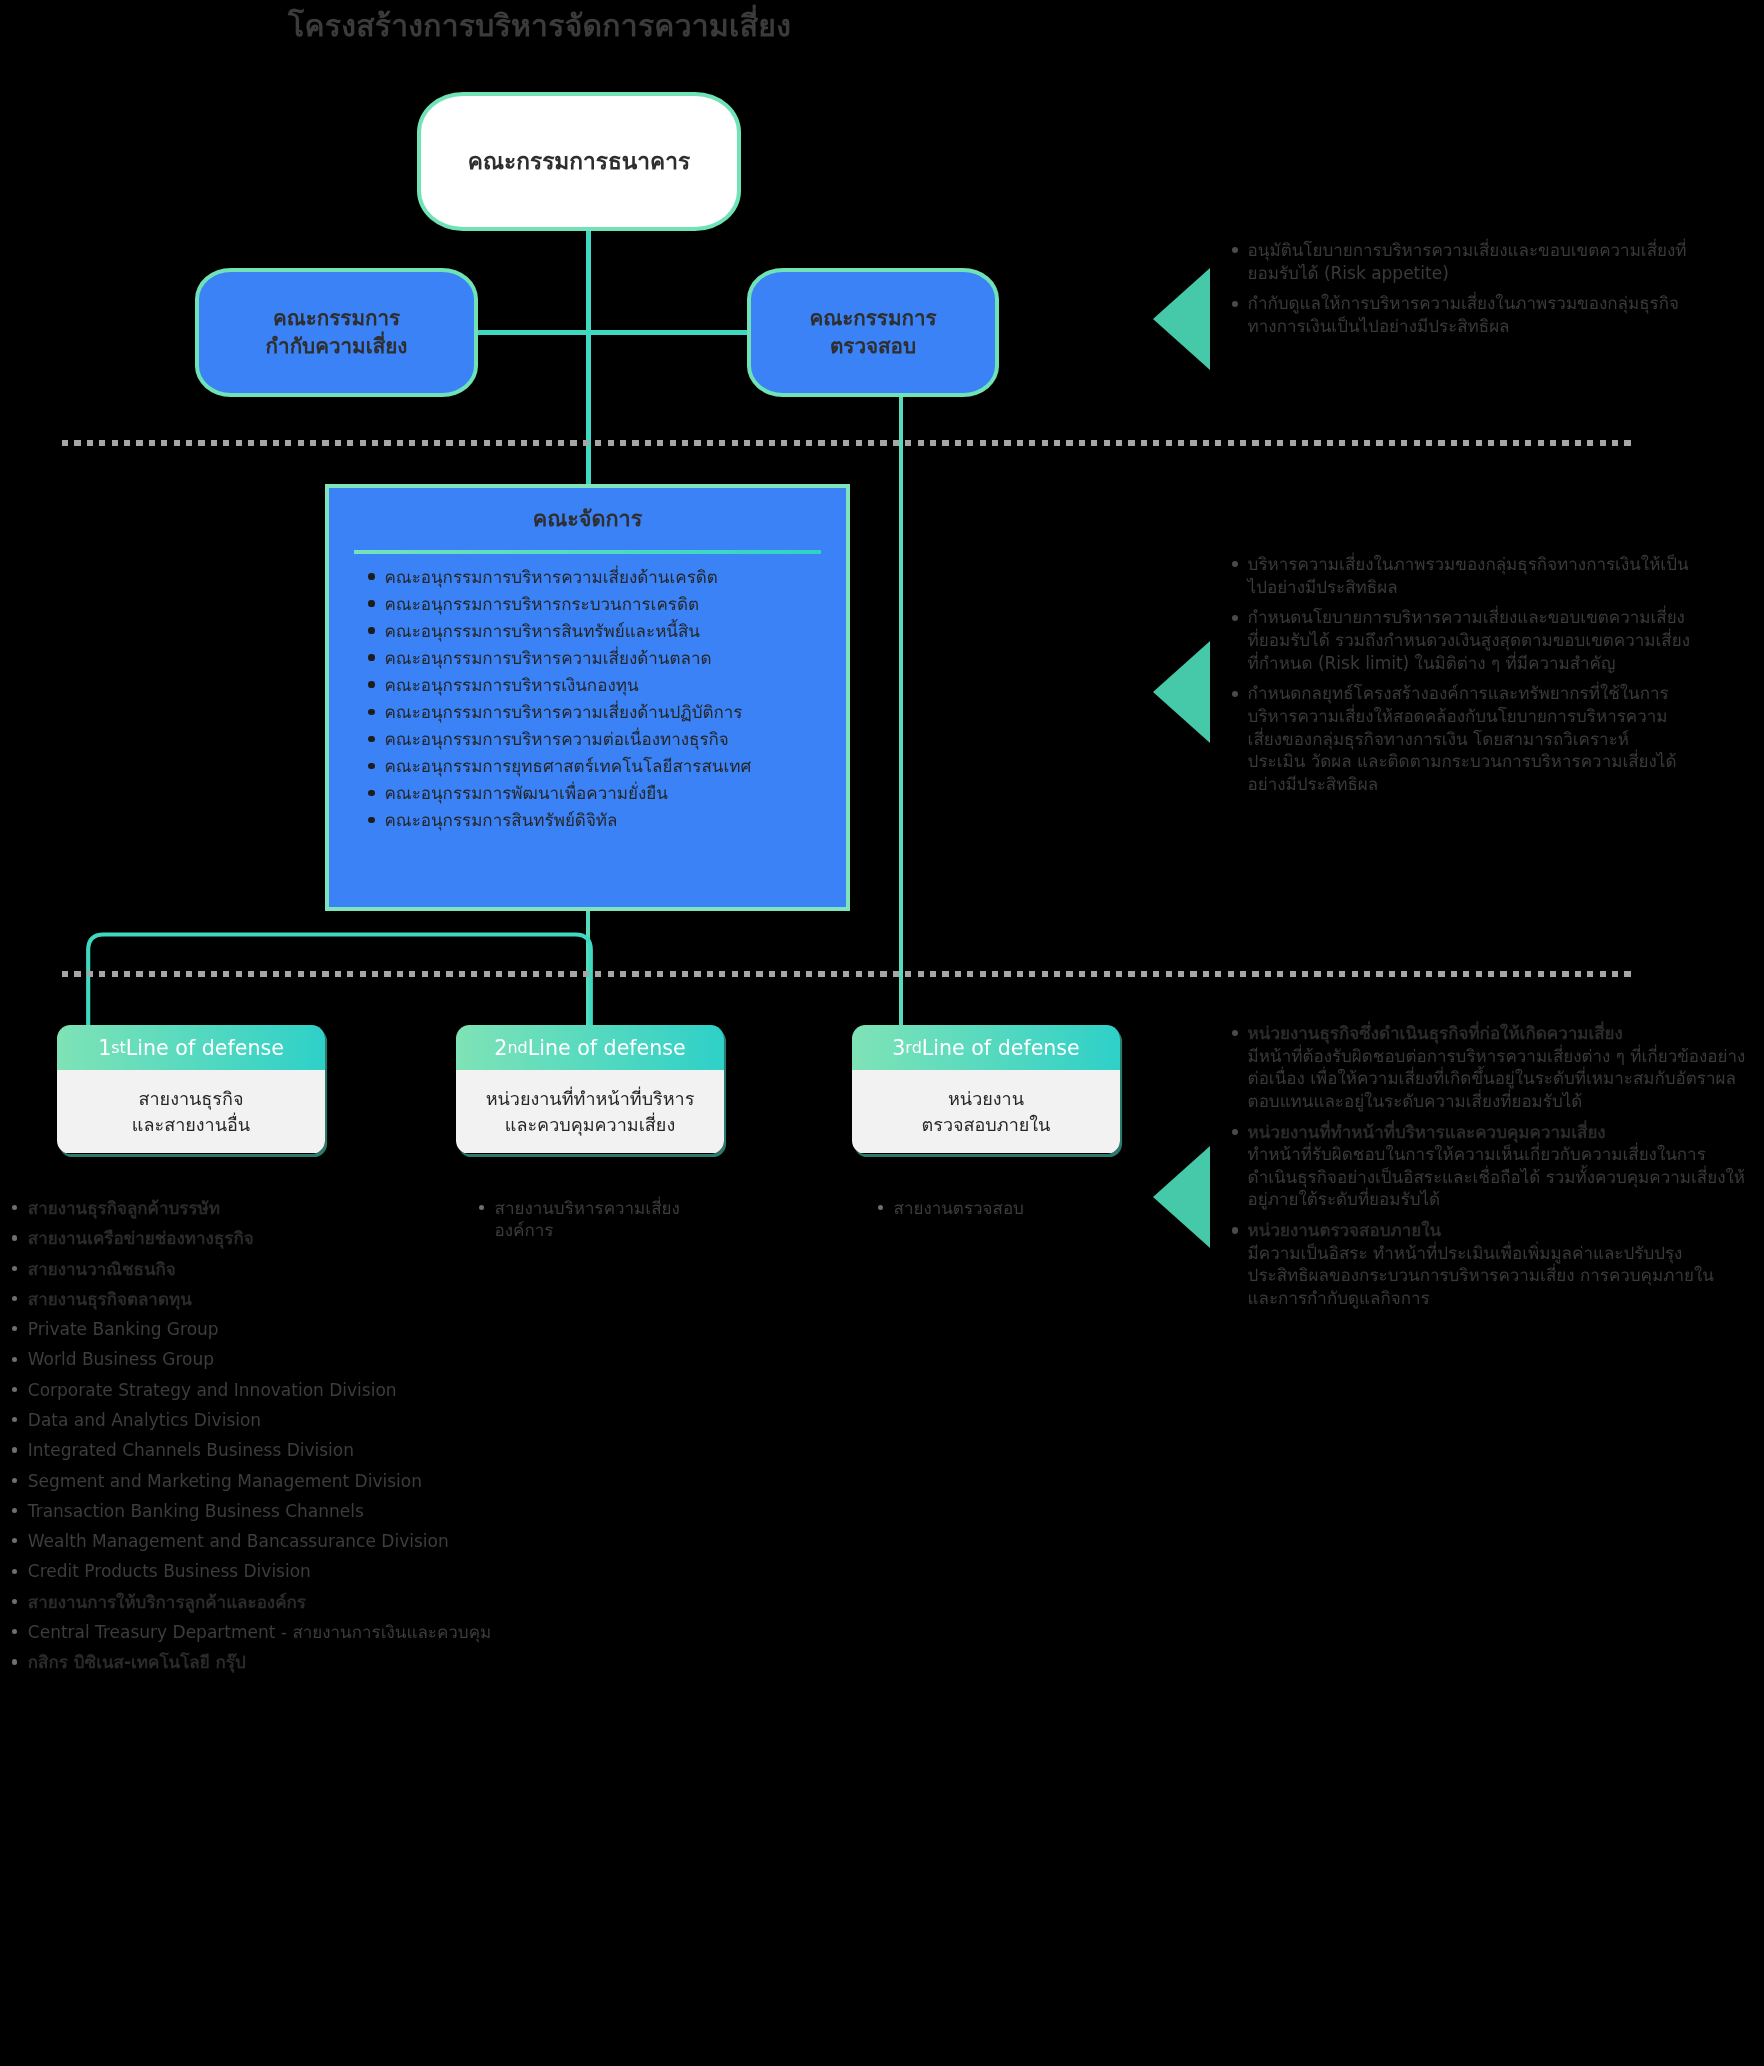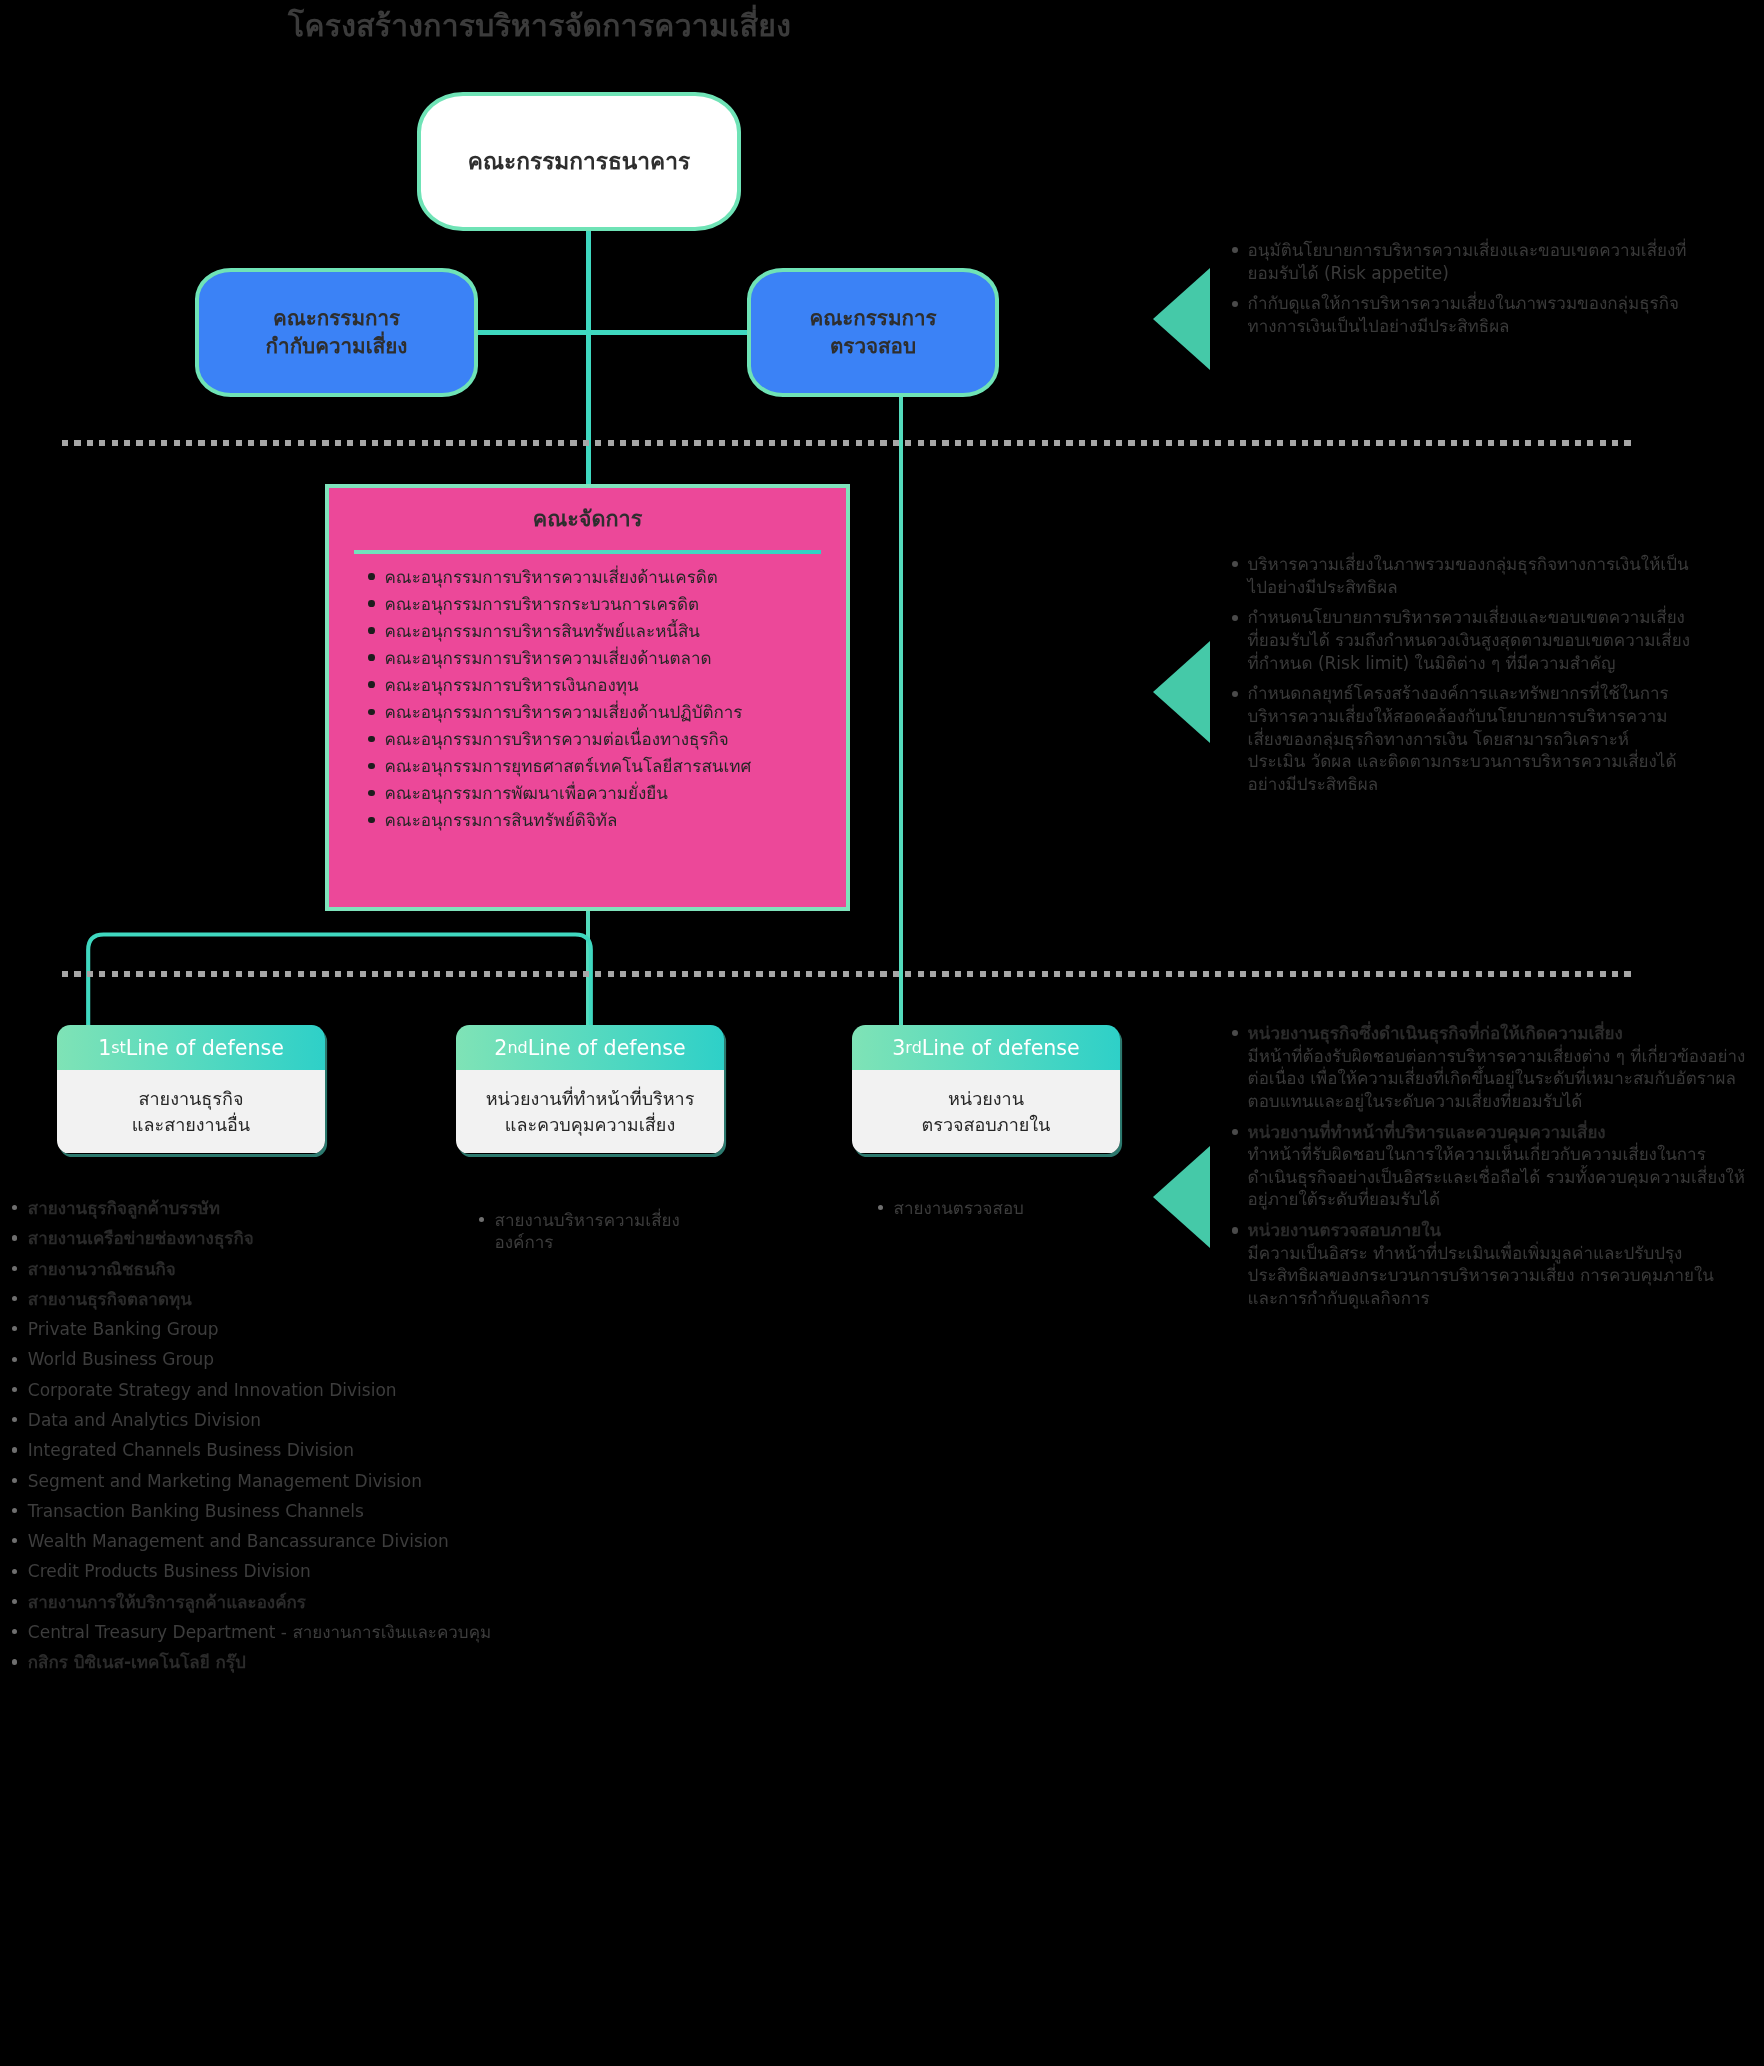--- a/index.html
+++ b/index.html
@@ -46,21 +46,21 @@
     font-size:20.6px;color:#2e2e2e;
     height:129px;
   }
   #risk-oversight-box{left:195px;top:268px;width:283px;}
   #audit-box{left:747px;top:268px;width:252px;}
 
   
   #management-box{
     left:325px;top:484px;width:525px;height:427px;
     box-sizing:border-box;
-    background:#ec4899;
+    background:#3b82f6;
     border:4.6px solid #7fe3bc;
     z-index:4;
   }
   #management-title{
     text-align:center;font-size:21.6px;font-weight:700;
     color:#2e2e2e;margin-top:13.4px;
   }
   #management-rule{
     height:4.6px;margin:13.4px 25px 0 25px;
     background:linear-gradient(90deg,#74e2bc 0%,#2fd3c4 100%);
@@ -114,21 +114,21 @@
   .col-list li{
     position:relative;padding-left:18.5px;margin-bottom:8.2px;
     font-size:17px;line-height:1.30;color:#3d3d3d;
   }
   .col-list li::before{
     content:"";position:absolute;left:3.1px;top:8.2px;
     width:5.1px;height:5.1px;border-radius:50%;background:#6f6f6f;
   }
   .col-list li.bold{font-weight:700;color:#2b2b2b;}
   #col1{left:9.3px;top:1197px;width:505px;}
-  #col2{left:476px;top:1197px;width:242px;margin-top:12px;}
+  #col2{left:476px;top:1197px;width:242px;}
   #col3{left:875px;top:1197px;width:242px;}
 
   
   .arrow{
     width:0;height:0;z-index:3;
     border-top:51px solid transparent;
     border-bottom:51px solid transparent;
     border-right:57px solid #45c9a8;
   }
   #arrow-top{left:1153px;top:268px;}

